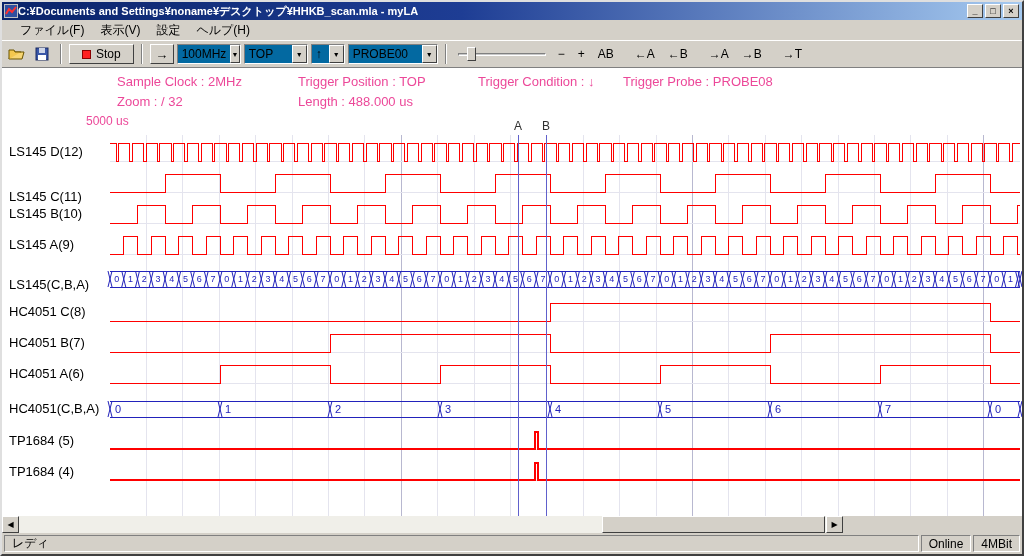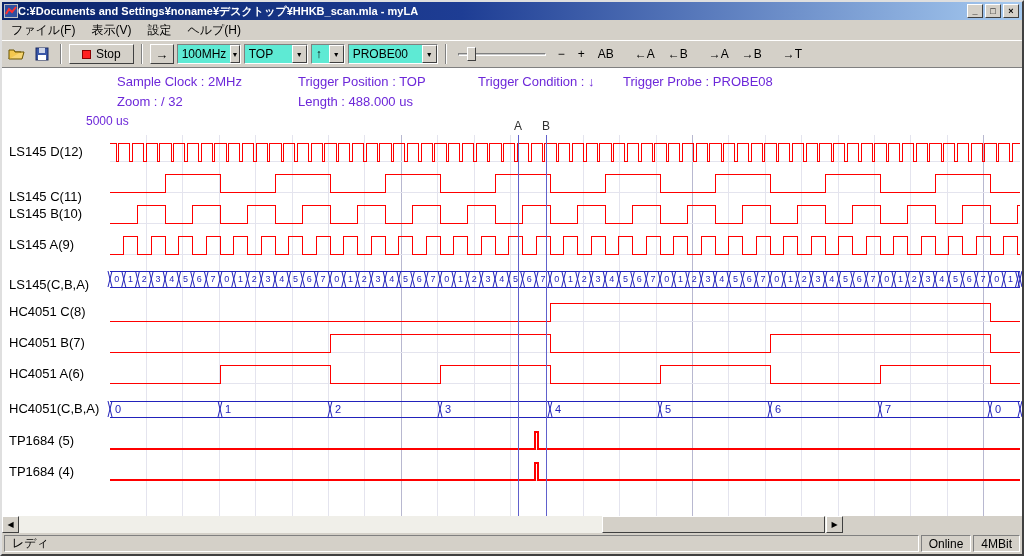--- a/index.html
+++ b/index.html
@@ -8,44 +8,44 @@
           border:2px solid;border-color:#dfdfdf #404040 #404040 #dfdfdf;overflow:hidden}
   
   .titlebar{height:18px;background:linear-gradient(90deg,#0a246a 0%,#1e3d94 45%,#a6caf0 100%);
             display:flex;align-items:center;padding:1px 2px;color:#fff}
   .title-text{flex:1;font-size:11px;font-weight:bold;white-space:nowrap;overflow:hidden;margin-left:0}
   .tb-controls{display:flex;gap:2px;margin-right:1px}
   .tb-btn{width:16px;height:14px;background:#d4d0c8;border:1px solid;
           border-color:#fff #404040 #404040 #fff;font-size:9px;line-height:12px;
           text-align:center;color:#000;font-weight:bold}
   
-  .menubar{height:20px;display:flex;align-items:center;font-size:12px;padding-left:1px}
+  .menubar{height:20px;display:flex;align-items:center;font-size:12px;padding-left:10px}
   .menu-item{padding:2px 8px;white-space:nowrap}
   
   .toolbar{height:27px;display:flex;align-items:center;padding:2px 4px;border-top:1px solid #fff;gap:3px}
   .sep{width:2px;height:20px;border-left:1px solid #808080;border-right:1px solid #fff;margin:0 4px}
   .icon-btn{width:22px;height:20px;display:flex;align-items:center;justify-content:center}
   .btn3d{background:#d4d0c8;border:1px solid;border-color:#fff #404040 #404040 #fff}
   .stop-btn{height:20px;display:flex;align-items:center;gap:5px;padding:0 12px;font-size:12px}
   .stop-sq{width:9px;height:9px;background:#ff2020;border:1px solid #8a0000}
   .run-btn{width:24px;height:20px;font-size:13px;display:flex;align-items:center;justify-content:center}
-  .dd{height:20px;background:#5eead4;border:1px solid;border-color:#808080 #fff #fff #808080;
+  .dd{height:20px;background:#0369a1;border:1px solid;border-color:#808080 #fff #fff #808080;
       display:flex;align-items:center;font-size:12px}
   .dd .val{padding:0 4px;flex:1;white-space:nowrap}
   .dd .arrow{width:15px;height:18px;background:#d4d0c8;border:1px solid;
              border-color:#fff #404040 #404040 #fff;font-size:7px;text-align:center;line-height:17px;color:#000}
   .flat-btn{padding:2px 5px;font-size:12px;white-space:nowrap}
   .slider{width:88px;height:18px;position:relative;margin:0 4px}
   .slider .track{position:absolute;left:0;right:0;top:8px;height:3px;background:#c8c8c8;
                  border:1px solid;border-color:#808080 #fff #fff #808080}
   .slider .thumb{position:absolute;left:9px;top:2px;width:9px;height:14px;background:#d4d0c8;
                  border:1px solid;border-color:#fff #404040 #404040 #fff}
   
   .workspace{position:relative;height:449px;background:#ffffff;overflow:hidden;border-top:1px solid #808080}
-  .info-text{position:absolute;font-size:13px;color:#6d28d9;white-space:nowrap}
+  .info-text{position:absolute;font-size:13px;color:#ec4899;white-space:nowrap}
   .ch-label{position:absolute;left:7px;font-size:13px;color:#000;white-space:nowrap}
   #wave-svg{position:absolute;left:0;top:0}
   
   .hscroll{height:17px;position:relative;background:#d4d0c8}
   .hs-track{position:absolute;left:0;top:0;width:841px;height:17px;background:#f0efe9}
   .hs-btn{position:absolute;top:0;width:17px;height:17px;background:#d4d0c8;border:1px solid;
           border-color:#fff #404040 #404040 #fff;font-size:8px;line-height:15px;text-align:center;color:#000}
   .hs-thumb{position:absolute;top:0;height:17px;background:#d4d0c8;border:1px solid;
             border-color:#fff #404040 #404040 #fff}
   

